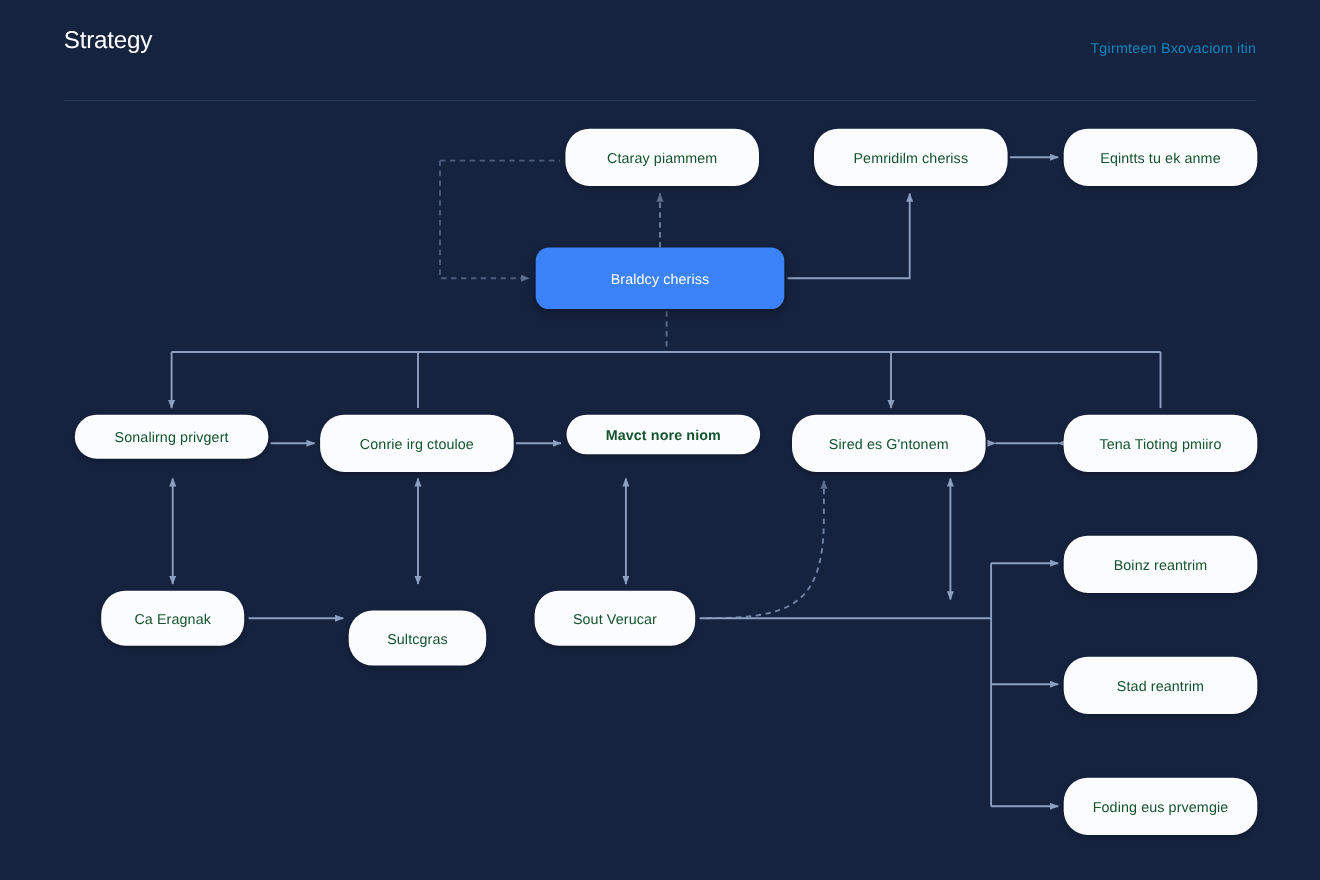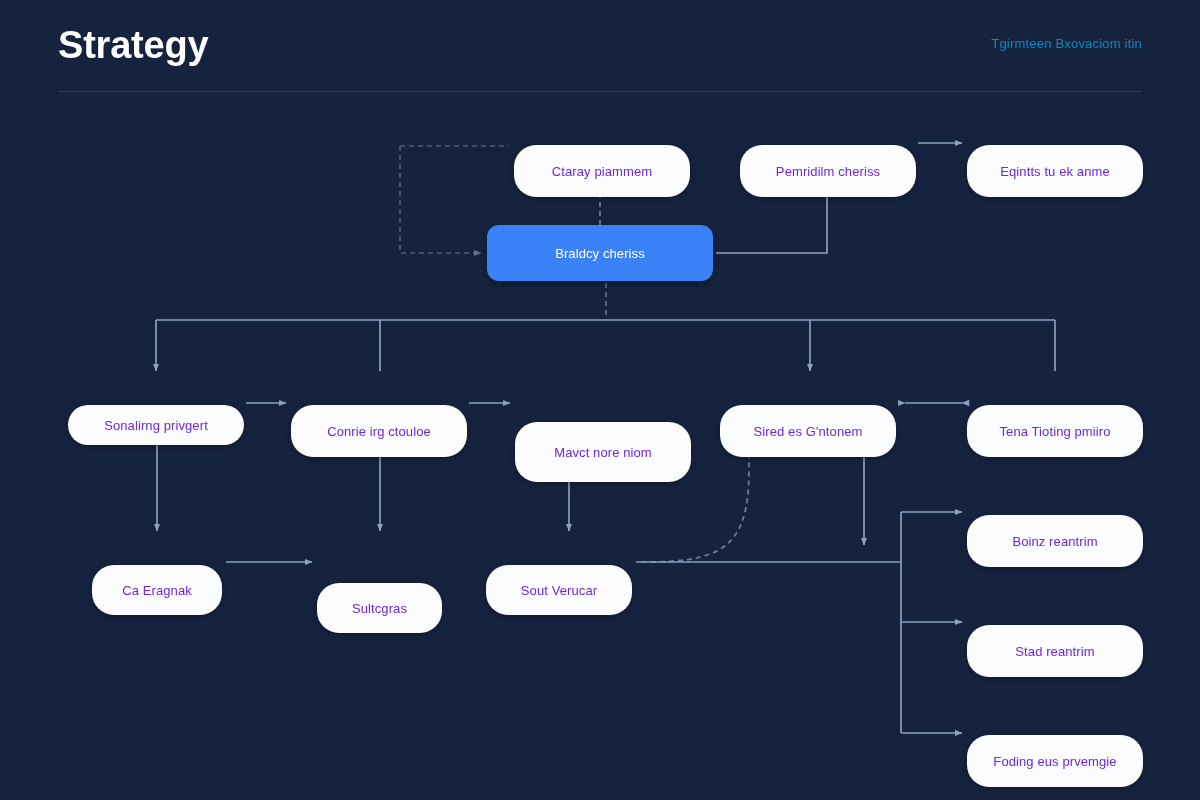--- a/index.html
+++ b/index.html
@@ -29,22 +29,22 @@
     position: absolute;
     left: 0; top: 0;
     width: 1200px;
     height: 92px;
   }
 
   #page-title {
     position: absolute;
     left: 58px;
     top: 24px;
-    font-size: 38px;
-    font-weight: bold;
+    font-size: 22px;
+    font-weight: normal;
     color: #ffffff;
     letter-spacing: -0.2px;
   }
 
   #header-meta {
     position: absolute;
     right: 58px;
     top: 36px;
     font-size: 13px;
     color: #0ea5e9;
@@ -80,23 +80,22 @@
     border-radius: 22px;
     font-size: 13px;
     letter-spacing: 0.1px;
     text-align: center;
     padding: 0 14px;
     filter: blur(0.35px);
   }
 
   .node.plain {
     background: #fbfcfe;
-    color: #6d28d9;
+    color: #14532d;
     box-shadow: 0 2px 6px rgba(0,0,0,0.28);
-    margin-top: 28px;
   }
 
   .node.accent {
     background: #3b82f6;
     color: #ffffff;
     border-radius: 12px;
     box-shadow: 0 3px 10px rgba(0,0,0,0.32);
   }
 </style>
 </head>
@@ -177,21 +176,21 @@
       </div>
       <div class="node accent" style="left: 487px; top: 225px; width: 226px; height: 56px;">
         <span>Braldcy cheriss</span>
       </div>
       <div class="node plain" style="left: 68px; top: 377px; width: 176px; height: 40px;">
         <span>Sonalirng privgert</span>
       </div>
       <div class="node plain" style="left: 291px; top: 377px; width: 176px; height: 52px;">
         <span>Conrie irg ctouloe</span>
       </div>
-      <div class="node plain" style="left: 515px; top: 394px; width: 176px; height: 60px;">
+      <div class="node plain" style="left: 515px; top: 377px; width: 176px; height: 36px; font-weight: bold;">
         <span>Mavct nore niom</span>
       </div>
       <div class="node plain" style="left: 720px; top: 377px; width: 176px; height: 52px;">
         <span>Sired es G'ntonem</span>
       </div>
       <div class="node plain" style="left: 967px; top: 377px; width: 176px; height: 52px;">
         <span>Tena Tioting pmiiro</span>
       </div>
       <div class="node plain" style="left: 92px; top: 537px; width: 130px; height: 50px; text-align: center;">
         <span>Ca Eragnak</span>

